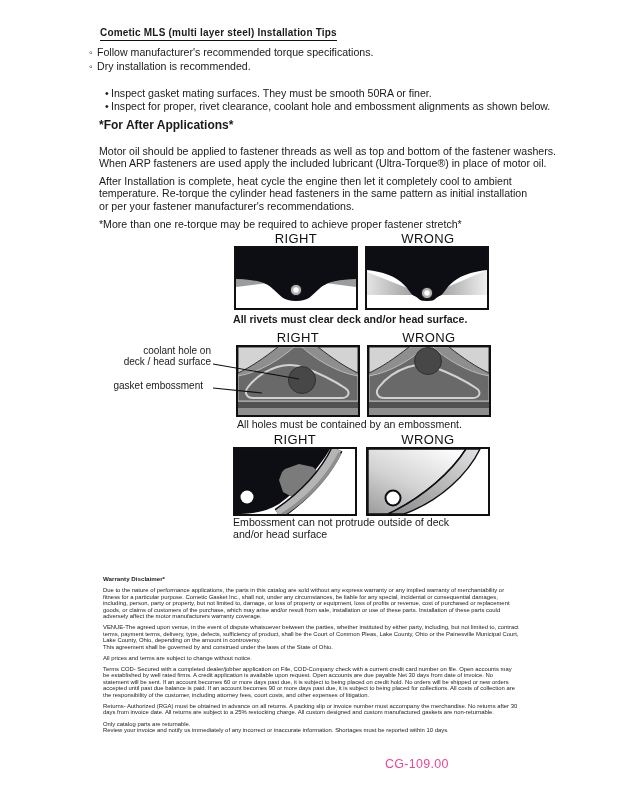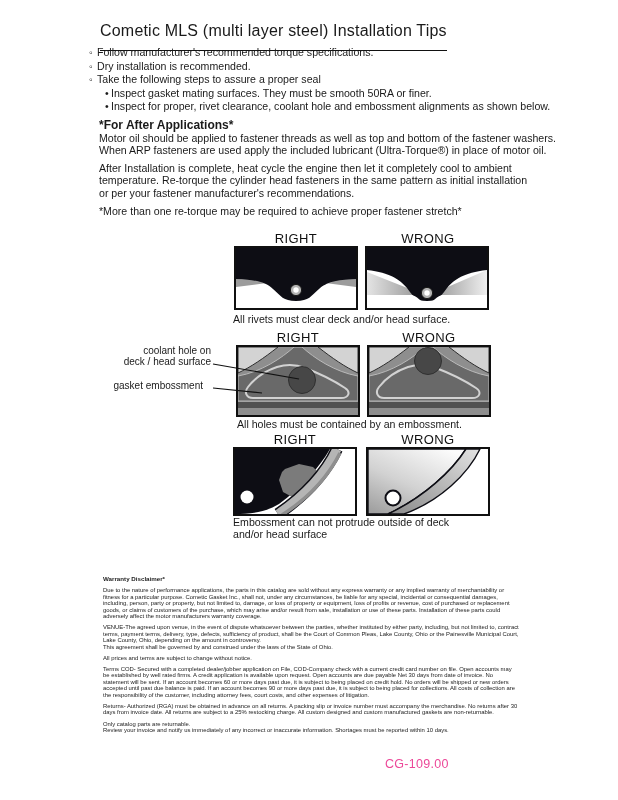--- a/index.html
+++ b/index.html
@@ -4,27 +4,27 @@
 <style>
   html,body{margin:0;padding:0;background:#e8e8e8;}
   .page{
     position:relative;width:618px;height:800px;margin:0 auto;
     background:#ffffff;overflow:hidden;
     font-family:"Liberation Sans","DejaVu Sans",sans-serif;
     color:#1a1a1a;
   }
   .abs{position:absolute;}
   .title{
-    font-size:16px;font-weight:normal;letter-spacing:.2px;
-    border-bottom:1.6px solid #111;padding-bottom:10px;display:inline-block;
+    font-size:10px;font-weight:bold;letter-spacing:.2px;
+    border-bottom:1.6px solid #111;padding-bottom:2px;display:inline-block;
   }
   .body-line{font-size:10.6px;white-space:nowrap;}
   .marker{display:inline-block;width:8px;}
   .diesel-h{font-size:12px;font-weight:bold;}
-  .para{font-size:10.6px;line-height:12.3px;white-space:pre-line;}
+  .para{font-size:10.6px;line-height:12.3px;white-space:pre-line;margin-top:13px;}
   .dg-head{font-size:13px;font-weight:400;letter-spacing:.4px;text-align:center;width:80px;color:#111;}
   .caption{font-size:10.6px;line-height:11.8px;white-space:pre-line;}
   .dlabel{font-size:10px;line-height:10.8px;text-align:right;width:121px;white-space:pre-line;}
   .legal{width:416px;font-size:5.9px;line-height:6.5px;color:#222;}
   .legal p{margin:0 0 4.6px 0;white-space:pre-line;}
   .legal-h{font-size:6.2px;font-weight:bold;margin:0 0 5px 0;}
   .footer-code{font-size:12.5px;color:#ec4899;letter-spacing:.3px;}
   svg{display:block;}
 </style>
 </head>
@@ -34,23 +34,20 @@
 
   <div class="abs" style="left:100px;top:22px;">
     <span class="title">Cometic MLS (multi layer steel) Installation Tips</span>
   </div>
 
   <div class="abs body-line" style="left:89px;top:46px;">
     <span class="marker">◦</span><span>Follow manufacturer's recommended torque specifications.</span>
   </div>
   <div class="abs body-line" style="left:89px;top:59.5px;">
     <span class="marker">◦</span><span>Dry installation is recommended.</span>
-  </div>
-  <div class="abs body-line" style="left:89px;top:73px;">
-    <span class="marker">◦</span><span>Take the following steps to assure a proper seal</span>
   </div>
   <div class="abs body-line" style="left:105px;top:86.5px;">
     <span class="marker" style="width:6px">•</span><span>Inspect gasket mating surfaces.  They must be smooth 50RA or finer.</span>
   </div>
   <div class="abs body-line" style="left:105px;top:99.5px;">
     <span class="marker" style="width:6px">•</span><span>Inspect for proper, rivet clearance, coolant hole and embossment alignments as shown below.</span>
   </div>
 
   <div class="abs diesel-h" style="left:99px;top:118px;">*For After Applications*</div>
   <div class="abs para" style="left:99px;top:132px;">Motor oil should be applied to fastener threads as well as top and bottom of the fastener washers.
@@ -88,21 +85,21 @@
     <polygon points="2,26 2,49 60,49" fill="url(#g1l)"></polygon>
     <polygon points="122,24 122,49 64,49" fill="url(#g1r)"></polygon>
     <path d="M2,2 H122 V24 C98,27 90,33 82,42 C75,51 74,55 62,55 C50,55 49,51 42,42 C34,33 26,27 2,24 Z" fill="#0d0d14"></path>
     <path d="M2,49 H45 C53,49 55,57 62,57 C69,57 71,49 79,49 H122 V62 H2 Z" fill="#ffffff"></path>
     <circle cx="62" cy="47" r="7.2" fill="#0d0d14"></circle>
     <circle cx="62" cy="47" r="5.6" fill="#b3b3b3" stroke="#1a1a1a" stroke-width="1"></circle>
     <circle cx="62" cy="47" r="2.7" fill="#ffffff"></circle>
     <rect x="1" y="1" width="122" height="62" fill="none" stroke="#101010" stroke-width="2"></rect>
   </svg>
 
-  <div class="abs caption" style="left:233px;top:314px;">All rivets must clear deck and/or head surface.</div>
+  <div class="abs caption" style="left:233px;top:314px;font-weight:bold;">All rivets must clear deck and/or head surface.</div>
 
   <div class="abs dg-head" style="left:258px;top:330px;">RIGHT</div>
   <div class="abs dg-head" style="left:389px;top:330px;">WRONG</div>
 
   <div class="abs dlabel" style="left:90px;top:346px;">coolant hole on
 deck / head surface</div>
   <div class="abs dlabel" style="left:82px;top:381px;text-align:right;">gasket embossment</div>
 
   <svg class="abs" style="left:236px;top:345px;" width="124" height="72" viewBox="0 0 124 72">
     <rect x="0" y="0" width="124" height="72" fill="#8e8e8e"></rect>

